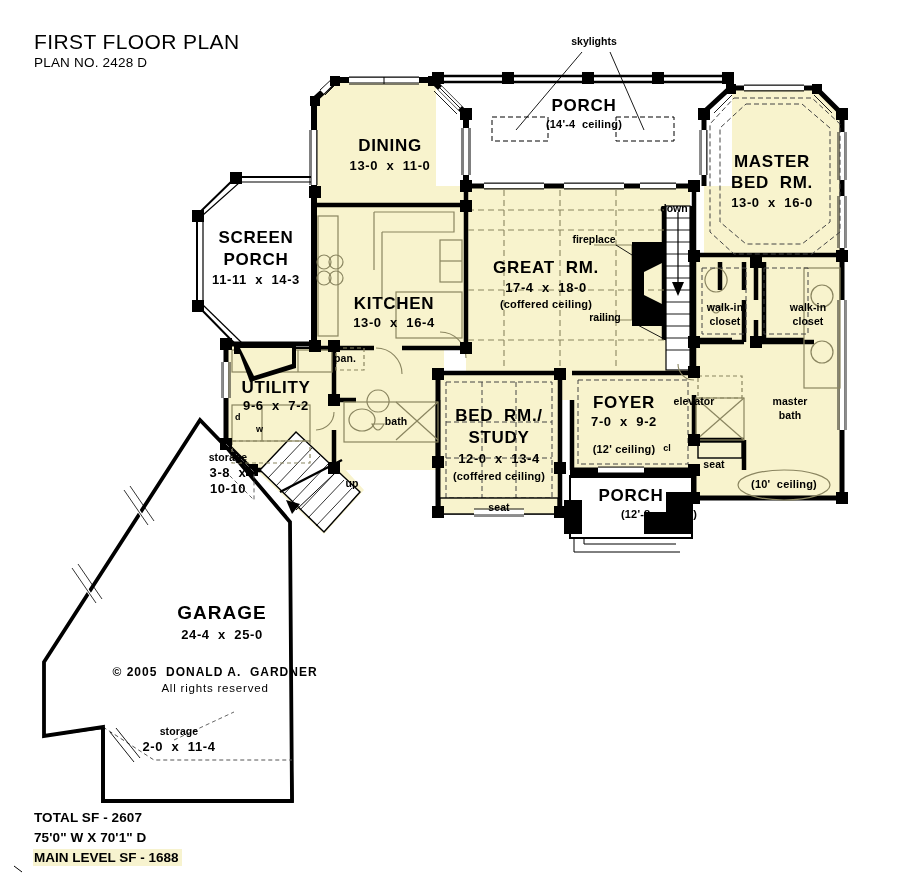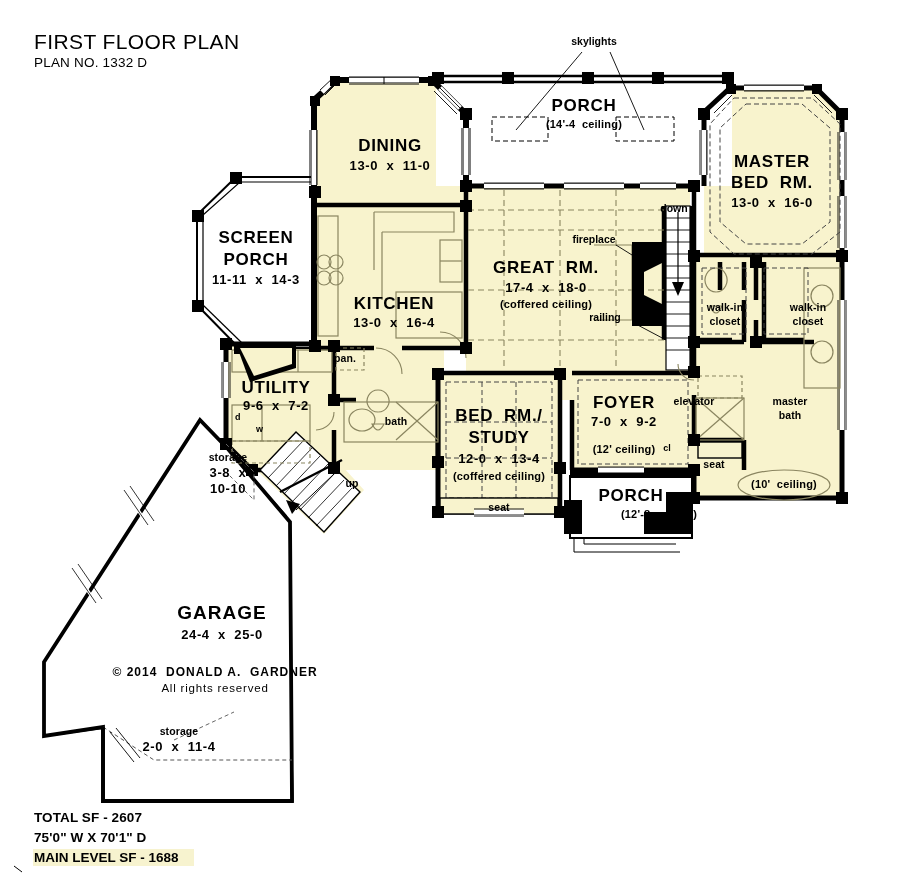--- a/index.html
+++ b/index.html
@@ -44,21 +44,21 @@
     letter-spacing: 0.2px;
     font-weight: 400;
   }
   .footer-line {
     font-size: 13.5px;
     font-weight: 700;
     letter-spacing: 0.1px;
   }
   .footer-hl {
     background: #f7f3cf;
-    padding: 1px 15px 1px 1px;
+    padding: 1px 3px 1px 1px;
     font-size: 13.5px;
     font-weight: 700;
   }
   .room-name {
     font-size: 17px;
     font-weight: 700;
     letter-spacing: 0.7px;
     text-align: center;
   }
   .room-name.big {
@@ -588,21 +588,21 @@
     <g stroke="#000" stroke-width="0.9" fill="none">
       <line x1="106" y1="732" x2="130" y2="762"></line>
       <line x1="112" y1="728" x2="136" y2="758"></line>
     </g>
 
     <line x1="10" y1="866" x2="18" y2="872" stroke="#000" stroke-width="1"></line>
 
   </svg>
 
   <div class="txt title-main" style="left:30px; top:30px;">FIRST FLOOR PLAN</div>
-  <div class="txt title-sub" style="left:30px; top:55px;">PLAN NO. 1332 D</div>
+  <div class="txt title-sub" style="left:30px; top:55px;">PLAN NO. 2428 D</div>
 
   <div class="txt annot ctr" style="left:590px; top:36px;">skylights</div>
 
   <div class="txt room-name ctr" style="left:580px; top:96px;">PORCH</div>
   <div class="txt room-note ctr" style="left:580px; top:118px;">(14'-4  ceiling)</div>
 
   <div class="txt room-name ctr" style="left:386px; top:136px;">DINING</div>
   <div class="txt room-dim ctr" style="left:386px; top:159px;">13-0  x  11-0</div>
 
   <div class="txt room-name ctr" style="left:768px; top:152px;">MASTER</div>
@@ -661,21 +661,21 @@
 
   <div class="txt small-lbl ctr" style="left:690px; top:396px;">elevator</div>
   <div class="txt small-lbl ctr" style="left:710px; top:459px;">seat</div>
 
   <div class="txt room-name ctr" style="left:627px; top:486px;">PORCH</div>
   <div class="txt room-note ctr" style="left:627px; top:508px;margin-left:28px;">(12'-8  ceiling)</div>
 
   <div class="txt room-name big ctr" style="left:218px; top:602px;">GARAGE</div>
   <div class="txt room-dim ctr" style="left:218px; top:628px;">24-4  x  25-0</div>
 
-  <div class="txt copy-line ctr" style="left:211px; top:666px;">© 2014  DONALD A.  GARDNER</div>
+  <div class="txt copy-line ctr" style="left:211px; top:666px;">© 2005  DONALD A.  GARDNER</div>
   <div class="txt copy-line2 ctr" style="left:211px; top:682px;">All rights reserved</div>
 
   <div class="txt small-lbl ctr" style="left:175px; top:726px;">storage</div>
   <div class="txt room-dim ctr" style="left:175px; top:740px;">2-0  x  11-4</div>
 
   <div class="txt footer-line" style="left:30px; top:810px;">TOTAL SF - 2607</div>
   <div class="txt footer-line" style="left:30px; top:830px;">75'0" W X 70'1" D</div>
   <div class="txt footer-hl" style="left:29px; top:849px;">MAIN LEVEL SF - 1688</div>
 
 </div>

